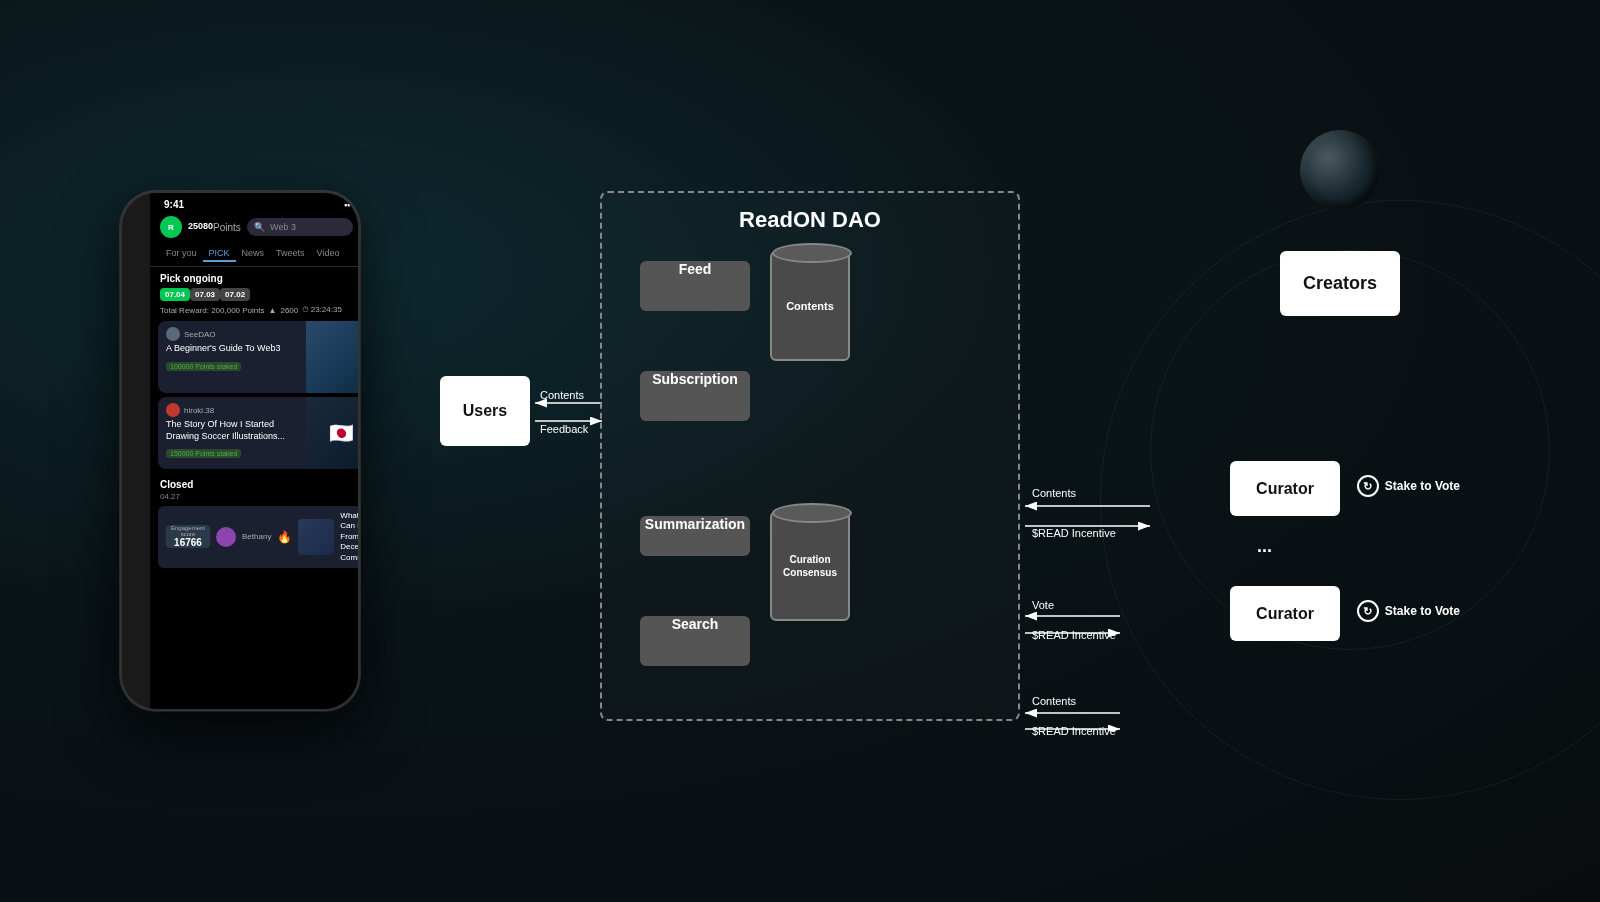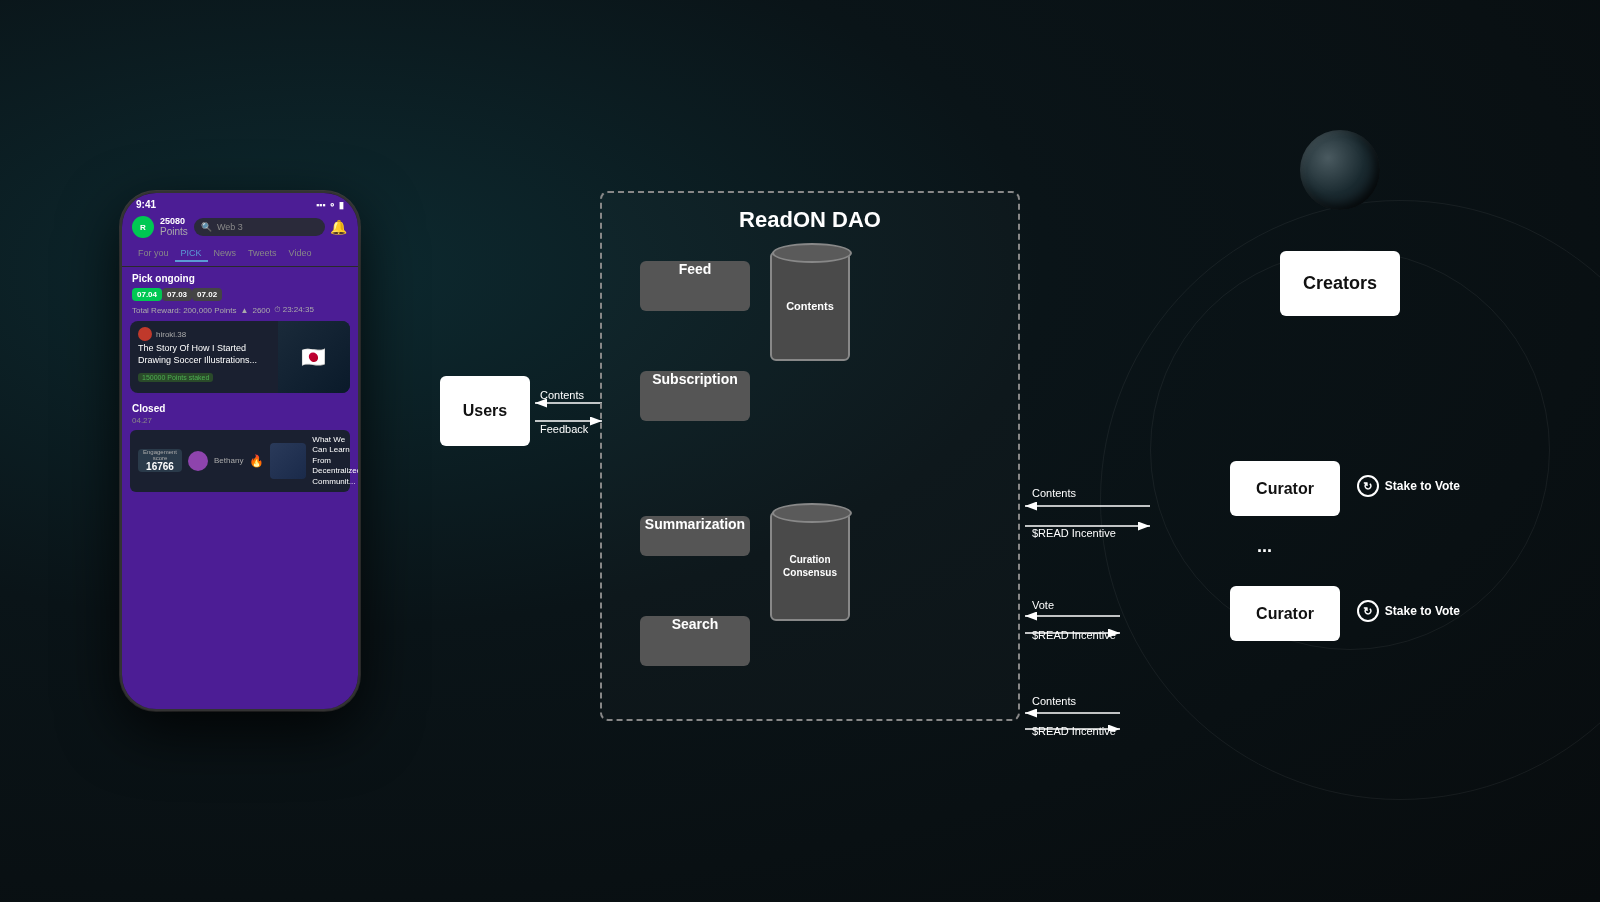--- a/index.html
+++ b/index.html
@@ -64,23 +64,24 @@
       position: relative;
       flex-shrink: 0;
       margin-right: 60px;
       margin-left: -60px;
       box-shadow: 0 20px 60px rgba(0,0,0,0.8), 0 0 0 1px #444;
     }
 
     .phone-screen {
       width: 100%;
       height: 100%;
-      background: #4c1d95;
+      background: #000000;
       overflow: hidden;
       position: relative;
+      margin-left: 28px;
     }
 
     
     .phone-status {
       display: flex;
       justify-content: space-between;
       align-items: center;
       padding: 6px 14px 2px;
       color: white;
       font-size: 10px;
@@ -493,21 +494,21 @@
         <span>9:41</span>
         <div class="phone-status-icons">
           <span>▪▪▪</span>
           <span>⚬</span>
           <span>▮</span>
         </div>
       </div>
 
       <div class="phone-header">
         <div class="phone-logo">R</div>
-        <div style="display:flex;flex-direction:column;line-height:1.1">
+        <div style="display:flex;line-height:1.1">
           <span style="color:white;font-size:9px;font-weight:bold;">25080</span>
           <span class="phone-points">Points</span>
         </div>
         <div class="phone-search">
           <span>🔍</span>
           <span>Web 3</span>
         </div>
         <span class="phone-bell">🔔</span>
       </div>
 
@@ -525,20 +526,33 @@
         <span class="pick-badge gray">07.03</span>
         <span class="pick-badge gray">07.02</span>
       </div>
       <div class="phone-reward-bar">
         <span>Total Reward: 200,000 Points</span>
         <span>▲</span>
         <span>2600</span>
         <span>⏱ 23:24:35</span>
       </div>
 
+      <div class="phone-article">
+        <div class="article-content">
+          <div class="article-author">
+            <div class="author-avatar"></div>
+            <span class="author-name">SeeDAO</span>
+          </div>
+          <div class="article-title">A Beginner's Guide To Web3</div>
+          <span class="article-badge">100000 Points staked</span>
+        </div>
+        <div class="article-thumb">
+          <div class="article-thumb-overlay"></div>
+        </div>
+      </div>
 
       <div class="phone-article">
         <div class="article-content">
           <div class="article-author">
             <div class="author-avatar" style="background:#c0392b;"></div>
             <span class="author-name">hiroki.38</span>
           </div>
           <div class="article-title">The Story Of How I Started Drawing Soccer Illustrations...</div>
           <span class="article-badge">150000 Points staked</span>
         </div>

